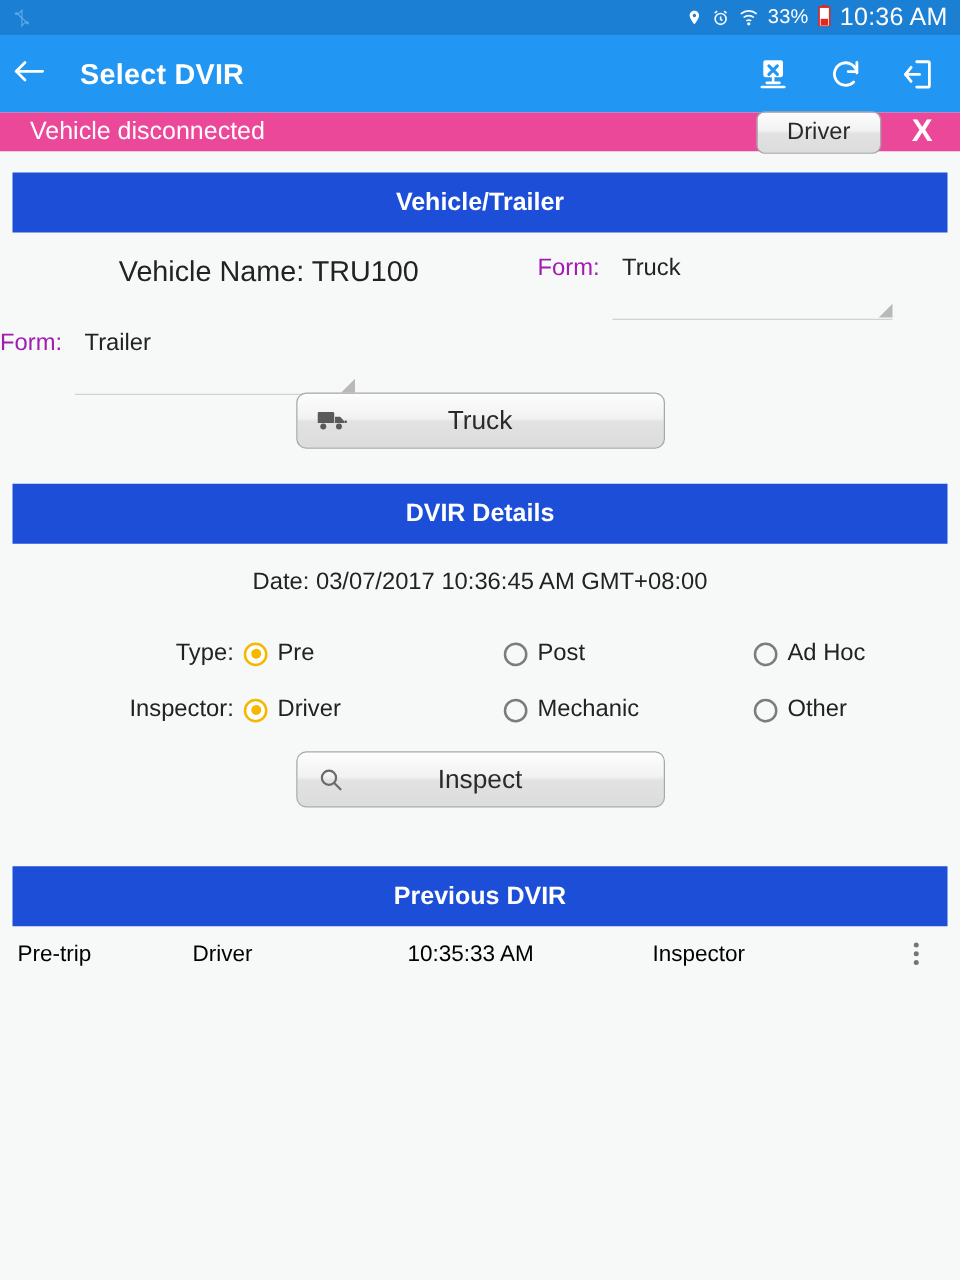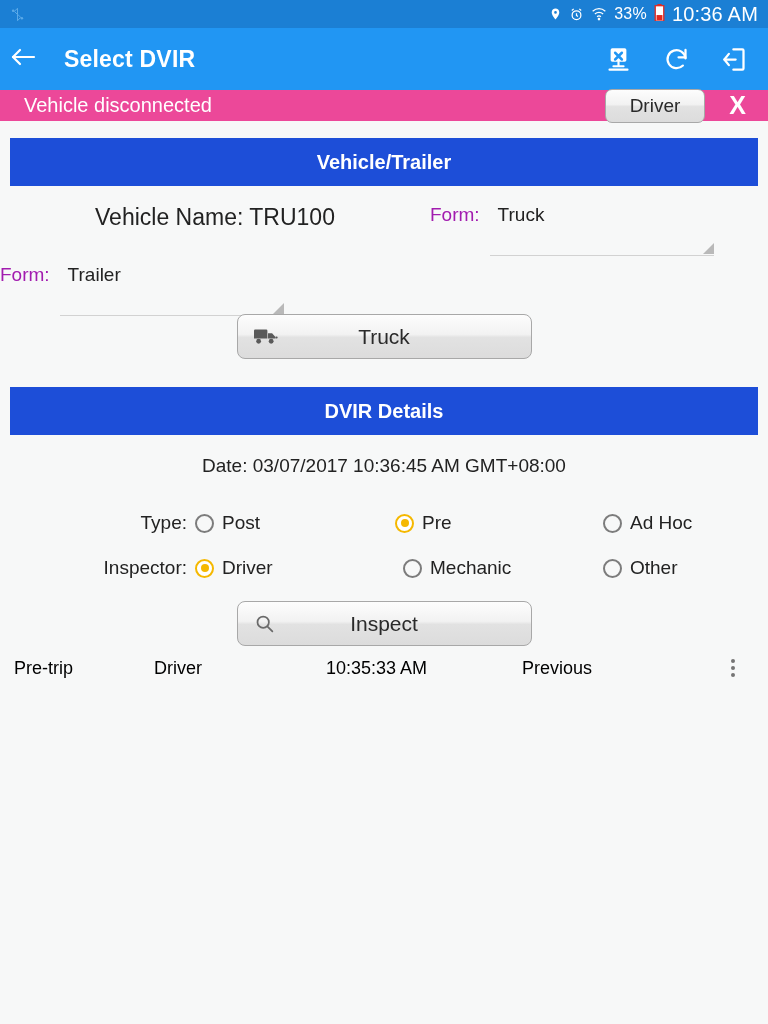--- a/index.html
+++ b/index.html
@@ -390,27 +390,27 @@
       <span class="btn-label">Truck</span>
     </button>
   </div>
 
   <div class="section-head" style="margin-top:28px;">DVIR Details</div>
 
   <div class="date-line">Date: 03/07/2017 10:36:45 AM GMT+08:00</div>
 
   <div class="radio-row" style="margin-top:12px;">
     <div class="radio-row-label">Type:</div>
+    <div class="radio-opt col2">
+      <span class="radio-dot checked"></span>
+      <span class="radio-label">Pre</span>
+    </div>
     <div class="radio-opt col3">
       <span class="radio-dot"></span>
       <span class="radio-label">Post</span>
-    </div>
-    <div class="radio-opt col2">
-      <span class="radio-dot checked"></span>
-      <span class="radio-label">Pre</span>
     </div>
     <div class="radio-opt">
       <span class="radio-dot"></span>
       <span class="radio-label">Ad Hoc</span>
     </div>
   </div>
 
   <div class="radio-row">
     <div class="radio-row-label">Inspector:</div>
     <div class="radio-opt col2">
@@ -432,26 +432,27 @@
       <span class="btn-icon">
         <svg width="21" height="21" viewBox="0 0 24 24" fill="none" stroke="#6a6a6a" stroke-width="2" stroke-linecap="round">
           <circle cx="10.5" cy="10.5" r="6.5"></circle>
           <path d="M15.5 15.5L21 21"></path>
         </svg>
       </span>
       <span class="btn-label">Inspect</span>
     </button>
   </div>
 
+  <div class="section-head" style="margin-top:47px;">Previous DVIR</div>
 
   <div class="dvir-row">
     <div class="dvir-c1">Pre-trip</div>
     <div class="dvir-c2">Driver</div>
     <div class="dvir-c3">10:35:33 AM</div>
-    <div class="dvir-c4">Previous</div>
+    <div class="dvir-c4">Inspector</div>
     <div class="dots-menu">
       <i></i>
         <i></i>
         <i></i>
     </div>
   </div>
 
 </div>
 
 </body></html>

